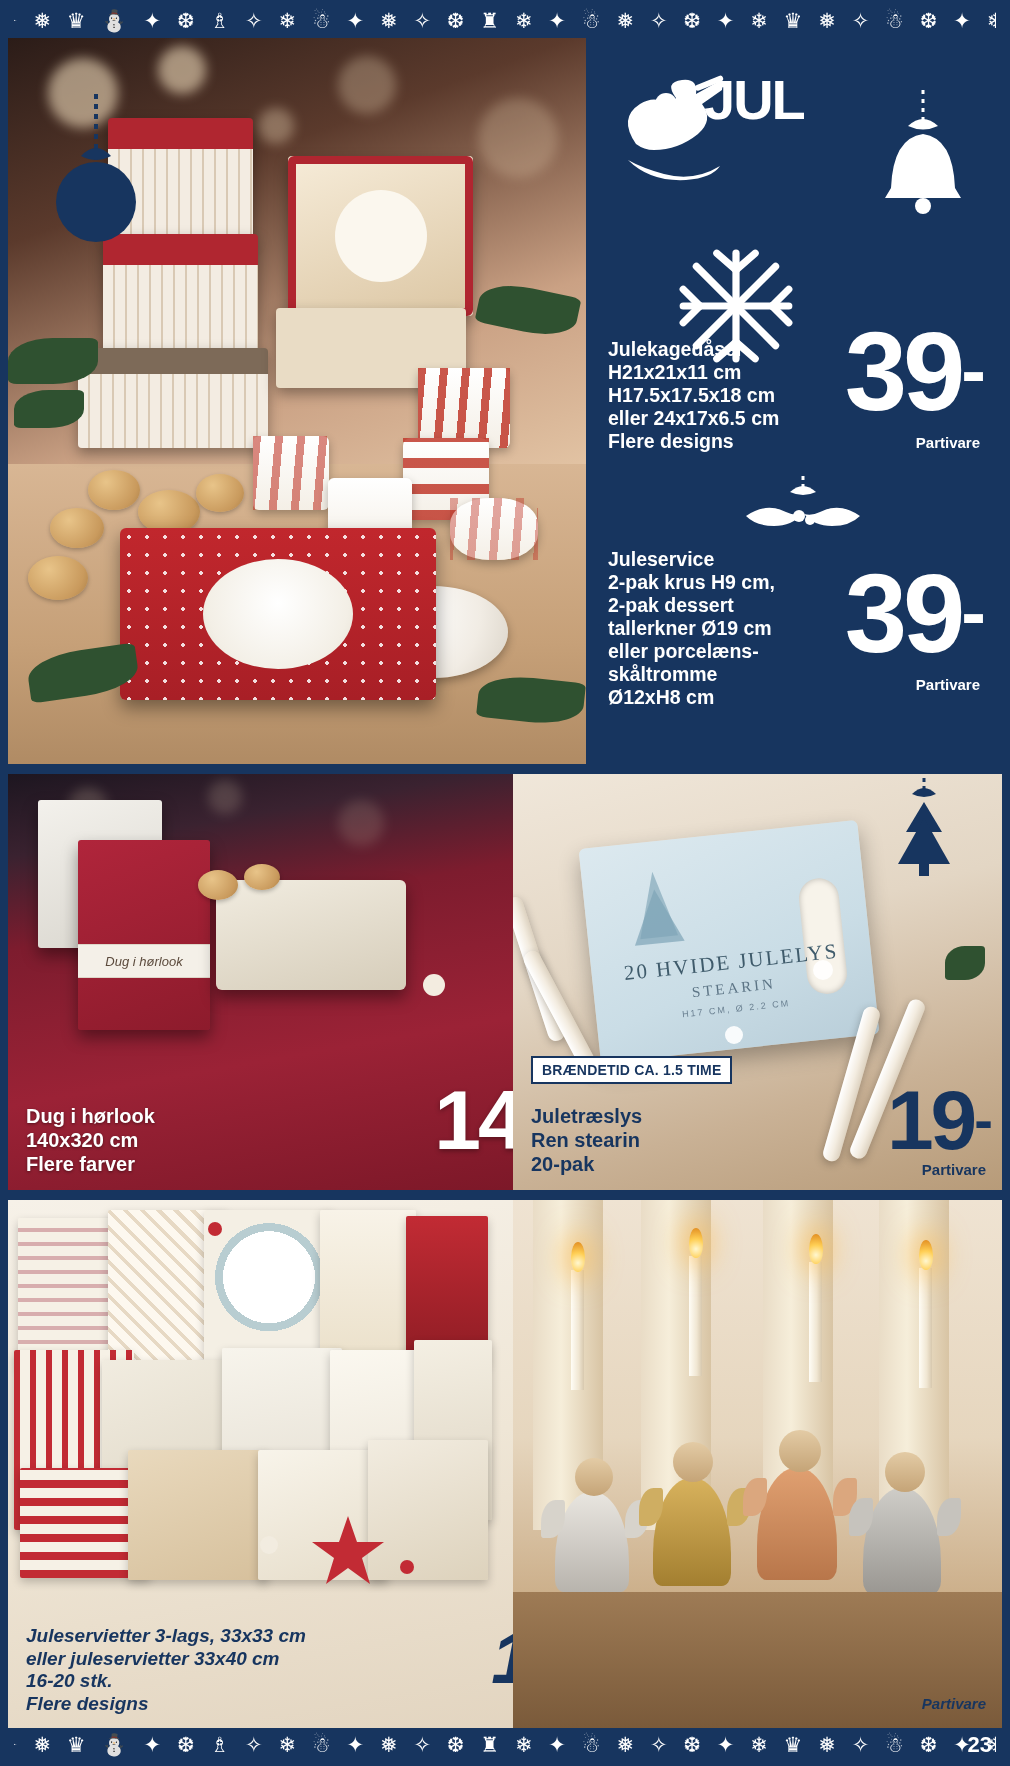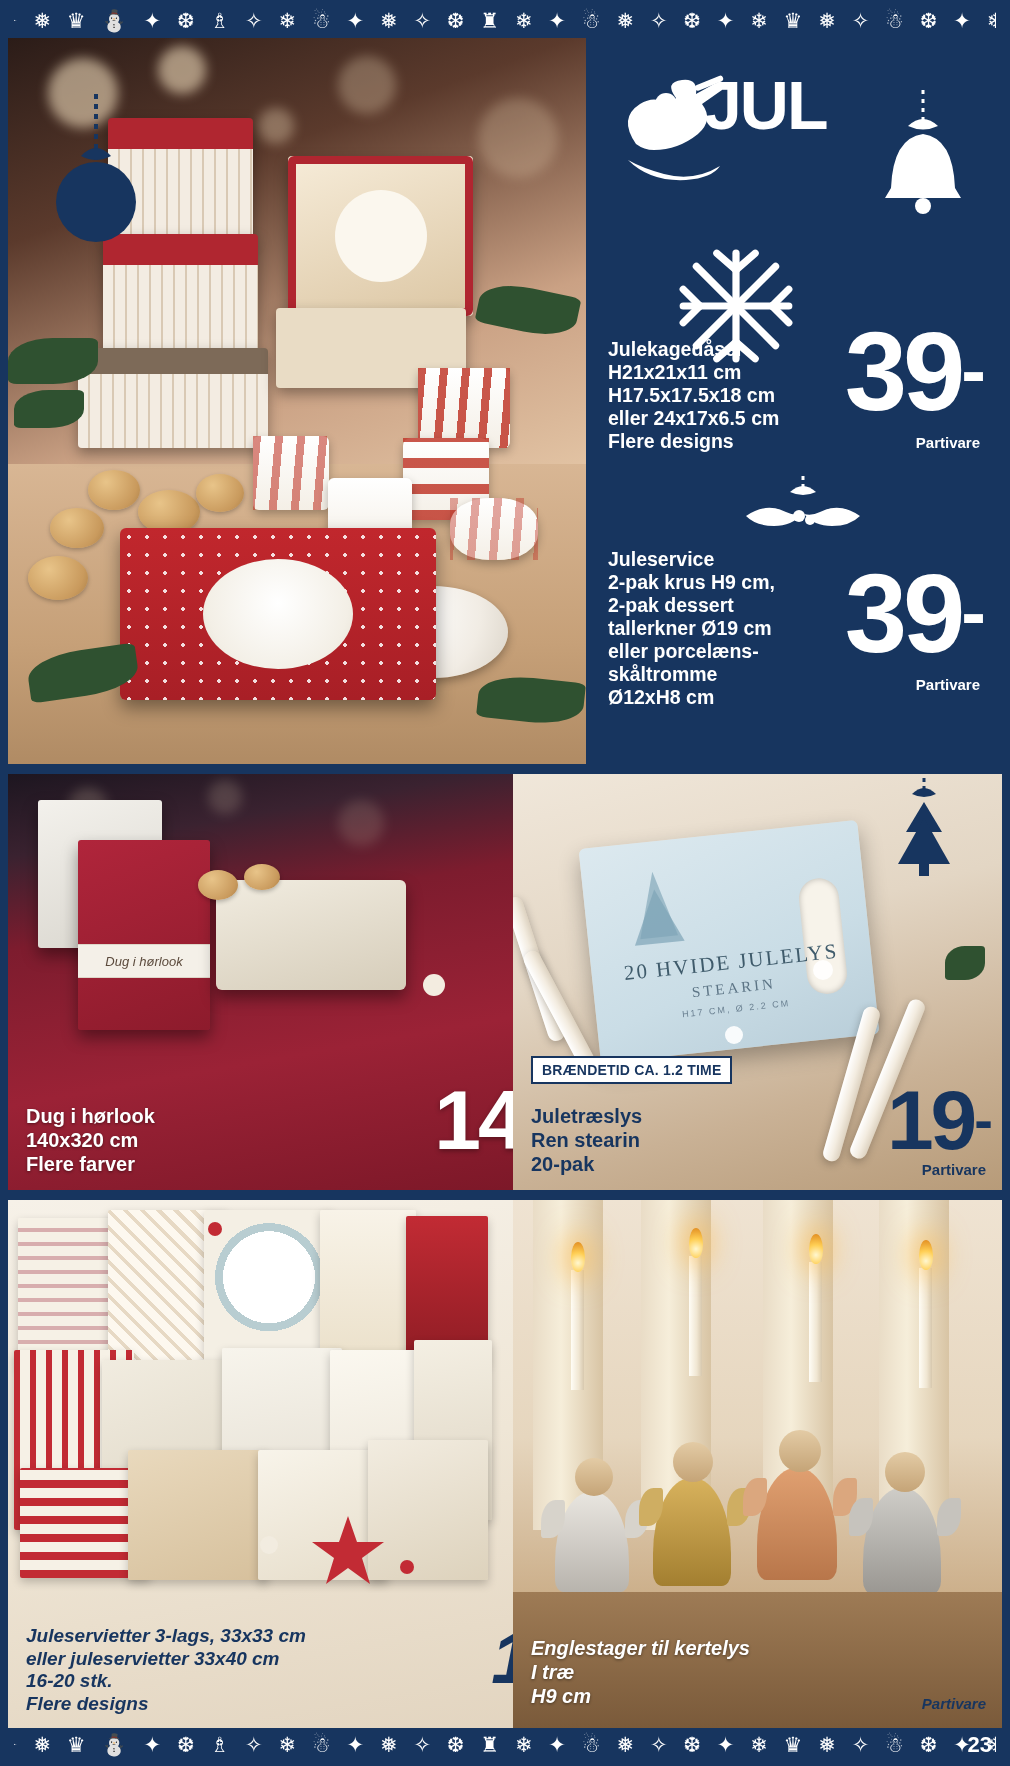--- a/index.html
+++ b/index.html
@@ -145,21 +145,21 @@
     position: absolute;
     left: 578px; top: 0;
     width: 416px; height: 726px;
     background: #17355f;
     color: #ffffff;
   }
   .jul-logo {
     position:absolute; left: 118px; top: 38px; width: 260px; text-align:left;
   }
   .jul-word {
-    font-size: 68px; font-weight: 800; letter-spacing: -2px; line-height: .86;
+    font-size: 56px; font-weight: 800; letter-spacing: -2px; line-height: .86;
   }
   .rema-word {
     font-size: 33px; font-weight: 700; letter-spacing: .5px; margin-top: 2px;
   }
   .angel {
     position:absolute; left: 22px; top: 36px; width: 120px; height: 130px;
   }
   .ornament-bell {
     position:absolute; right: 34px; top: 52px; width: 90px; height: 150px;
   }
@@ -516,21 +516,21 @@
         </div>
 
         <svg class="tree-tag" viewBox="0 0 104 104">
           <line x1="52" y1="0" x2="52" y2="14" stroke="#17355f" stroke-width="3" stroke-dasharray="4 4"></line>
           <path d="M40 16 q12 -12 24 0 q-12 6 -24 0z" fill="#17355f"></path>
           <path d="M52 24 L70 54 H34 Z" fill="#17355f"></path>
           <path d="M52 40 L78 86 H26 Z" fill="#17355f"></path>
           <rect x="47" y="84" width="10" height="14" fill="#17355f"></rect>
         </svg>
 
-        <div class="burn-badge">BRÆNDETID CA. 1.2 TIME</div>
+        <div class="burn-badge">BRÆNDETID CA. 1.5 TIME</div>
         <div class="cap cap-dark">Juletræslys
 Ren stearin
 20-pak</div>
         <div class="price-abs price-navy"><span>19</span><span class="dash">-</span></div>
         <div class="part-abs" style="color:#17355f;">Partivare</div>
       </div>
     </div>
 
     <div class="bot">
 
@@ -599,22 +599,19 @@
           <div class="wing" style="left:230px;top:278px;background:#dba77e;"></div>
           <div class="wing" style="left:320px;top:278px;background:#dba77e;"></div>
 
           <div class="wood-angel-body" style="left:350px;top:288px;width:78px;height:106px;background:linear-gradient(180deg,#cfcdc8,#9a9792);"></div>
           <div class="wood-angel-head" style="left:372px;top:252px;width:40px;height:40px;background:linear-gradient(180deg,#e3cba5,#c5a477);"></div>
           <div class="wing" style="left:336px;top:298px;background:#c6c3bd;"></div>
           <div class="wing" style="left:424px;top:298px;background:#c6c3bd;"></div>
 
           <div style="position:absolute;left:0;bottom:0;width:100%;height:136px;background:linear-gradient(180deg,#9e7b55 0%, #7a5a3a 100%);"></div>
         </div>
-        <div class="cap cap-white" style="bottom:20px;">Englestager til kertelys
-I træ
-H9 cm</div>
         <div class="part-abs" style="color:#17355f;bottom:16px;">Partivare</div>
       </div>
     </div>
   </div>
 
   <div class="page-num">23</div>
 </div>
 
 </body></html>

